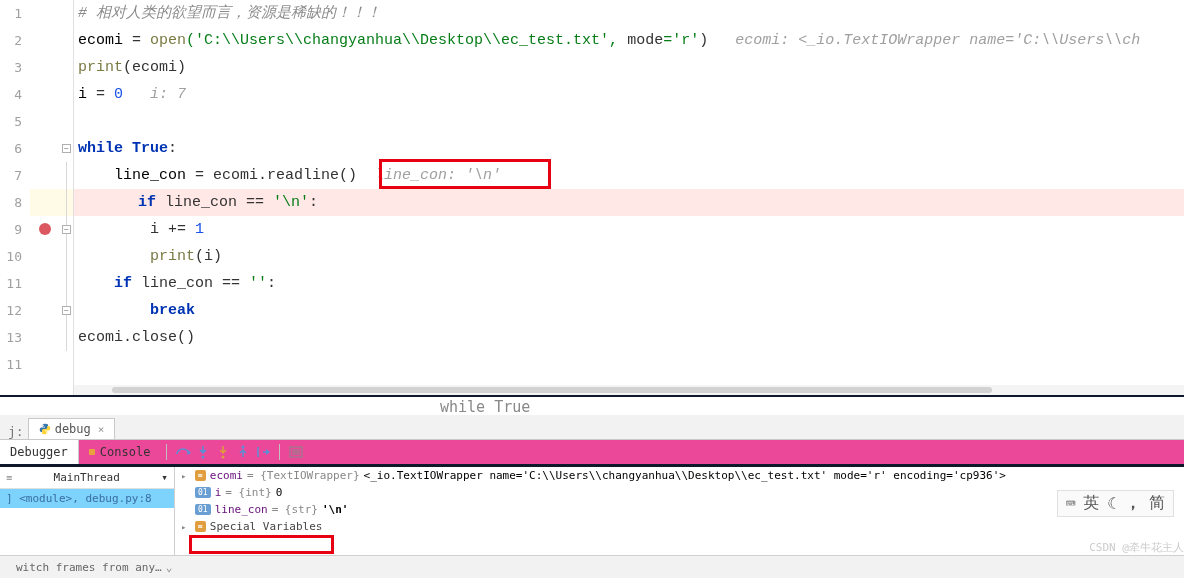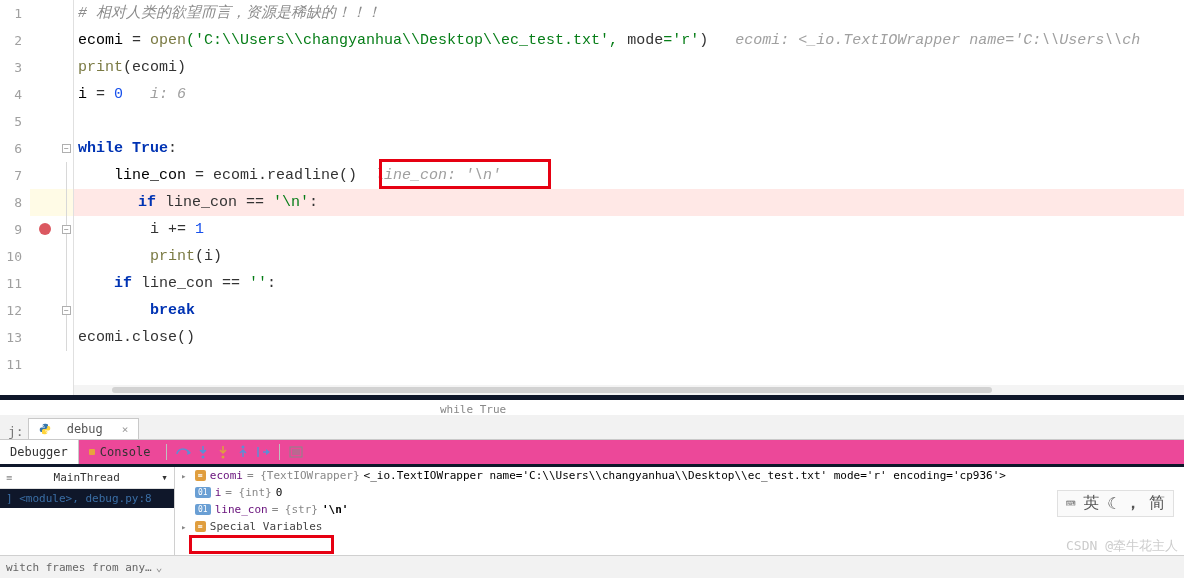--- a/index.html
+++ b/index.html
@@ -78,30 +78,30 @@
 .fn { color: #7a7a43; }
 .var { color: #000; }
 .str { color: #067d17; }
 .num { color: #1750eb; }
 .bool { color: #0033b3; font-weight: bold; }
 .inlay { color: #a0a0a0; font-style: italic; }
 .red-box {
   position: absolute; border: 3px solid #e60012; pointer-events: none;
 }
 .breadcrumb-bar {
-  height: 20px; line-height: 20px; border-top: 5px solid #0f172a;
-  padding-left: 440px; font-size: 11px; color: #888; background: #fff;
+  height: 20px; line-height: 20px; border-top: 2px solid #0f172a;
+  padding-left: 440px; font-size: 15px; color: #888; background: #fff;
 }
 .debug-tabs {
   height: 25px; display: flex; align-items: flex-end; border-bottom: 1px solid #c9c9c9;
   background: #f2f2f2; padding-left: 4px;
 }
 .debug-tab {
   padding: 3px 10px; font-size: 12px; color: #555; display: flex; align-items: center;
-  gap: 16px; background: #fff; border: 1px solid #c9c9c9; border-bottom: none;
+  gap: 4px; background: #fff; border: 1px solid #c9c9c9; border-bottom: none;
   margin-right: 2px;
 }
 .debug-tab .py-icon { width: 12px; height: 12px; display: inline-block; }
 .x-close { color: #999; font-size: 11px; margin-left: 3px; }
 .debug-toolbar {
   height: 27px; display: flex; align-items: center; background: #ec4899;
   border-bottom: 3px solid #0f172a; font-size: 12px;
 }
 .dbg-subtab {
   padding: 0 10px; height: 100%; display: flex; align-items: center; cursor: pointer;
@@ -118,21 +118,21 @@
 }
 .threads-panel {
   width: 175px; border-right: 1px solid #d0d0d0; font-size: 11px;
 }
 .thread-select {
   height: 22px; display: flex; align-items: center; padding: 0 6px;
   border-bottom: 1px solid #e0e0e0; justify-content: space-between;
 }
 .thread-select .lines-icon { color: #888; font-size: 10px; }
 .frame-row {
-  padding: 3px 6px; background: #0f172a; color: #3a6ea5; font-size: 11px;
+  padding: 3px 6px; background: #7dd3fc; color: #3a6ea5; font-size: 11px;
 }
 .vars-panel { flex: 1; font-size: 11px; }
 .watch-input {
   height: 22px; padding: 0 8px; color: #aaa; border-bottom: 1px solid #e0e0e0;
   display: flex; align-items: center;
 }
 .var-row {
   display: flex; align-items: center; padding: 2px 6px; gap: 4px;
 }
 .var-row .caret { color: #888; font-size: 9px; width: 10px; }
@@ -141,31 +141,31 @@
   border-radius: 2px; line-height: 11px;
 }
 .var-badge.orange { background: #e09e3e; }
 .var-name { color: #660e7a; }
 .var-type { color: #888; }
 .var-val { color: #000; }
 .var-val.bold { font-weight: bold; }
 .status-bar {
   height: 23px; border-top: 1px solid #d0d0d0; background: #f2f2f2;
   display: flex; font-size: 11px; color: #666;
-  padding: 0 6px; justify-content: space-between;
+  padding: 0 16px; justify-content: space-between;
 }
 .status-left { display: flex; align-items: center; gap: 4px; }
 .status-caret { color: #888; }
 .ime-bar {
   position: absolute; right: 10px; top: 490px; display: flex; align-items: center;
   gap: 8px; font-size: 16px; color: #555; background: #fafafa; padding: 2px 8px;
   border: 1px solid #e0e0e0;
 }
 .watermark {
-  position: absolute; right: 6px; bottom: 25px; font-size: 13px; color: #ccc; margin-top: 28px;
+  position: absolute; right: 0; bottom: 25px; font-size: 11px; color: #ccc; margin-top: 28px;
 }
 .hscroll {
   position: absolute; bottom: 0; left: 0; right: 0; height: 10px;
   background: #f4f4f4;
 }
 .hscroll .thumb {
   position: absolute; left: 38px; top: 2px; height: 6px; width: 880px;
   background: #d2d2d2; border-radius: 3px;
 }
 </style>
@@ -238,21 +238,21 @@
       </div>
     <div class="fc-row">
         <div class="fold-line"></div>
       </div>
     <div class="fc-row"></div>
   </div>
   <div class="code-col">
     <div class="code-row"><span class="cm"># 相对人类的欲望而言，资源是稀缺的！！！</span></div>
     <div class="code-row"><span class="var">ecomi</span><span> = </span><span class="fn">open</span><span class="str">('C:\\Users\\changyanhua\\Desktop\\ec_test.txt', </span><span>mode</span><span class="str">='r'</span><span>)</span><span class="inlay">   ecomi: &lt;_io.TextIOWrapper name='C:\\Users\\ch</span></div>
     <div class="code-row"><span class="fn">print</span><span>(ecomi)</span></div>
-    <div class="code-row"><span class="var">i</span><span> = </span><span class="num">0</span><span class="inlay">   i: 6</span></div>
+    <div class="code-row"><span class="var">i</span><span> = </span><span class="num">0</span><span class="inlay">   i: 7</span></div>
     <div class="code-row"></div>
     <div class="code-row"><span class="kw">while </span><span class="bool">True</span><span>:</span></div>
     <div class="code-row">    <span class="var">line_con</span><span> = ecomi.readline()</span><span class="inlay">  line_con: '\n'</span></div>
     <div class="code-row row-highlight-bp"><span>    </span><span class="kw">if </span><span>line_con == </span><span class="str">'\n'</span><span>:</span></div>
     <div class="code-row"><span>        i += </span><span class="num">1</span></div>
     <div class="code-row"><span>        </span><span class="fn">print</span><span>(i)</span></div>
     <div class="code-row"><span>    </span><span class="kw">if </span><span>line_con == </span><span class="str">''</span><span>:</span></div>
     <div class="code-row"><span>        </span><span class="kw">break</span></div>
     <div class="code-row"><span>ecomi.close()</span></div>
     <div class="hscroll">

